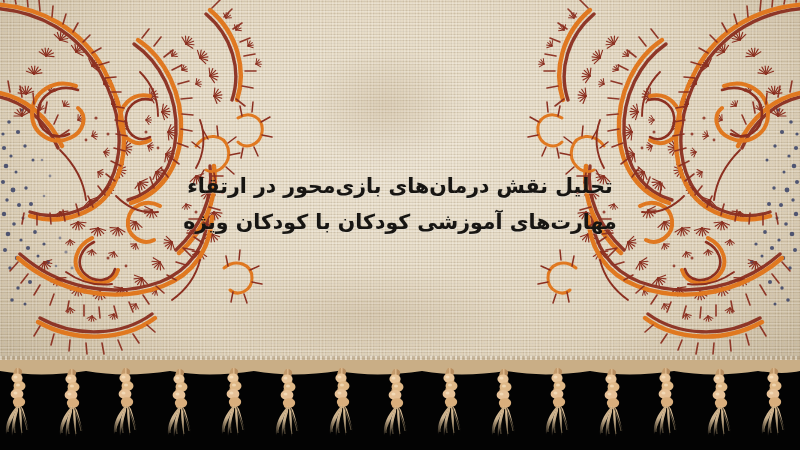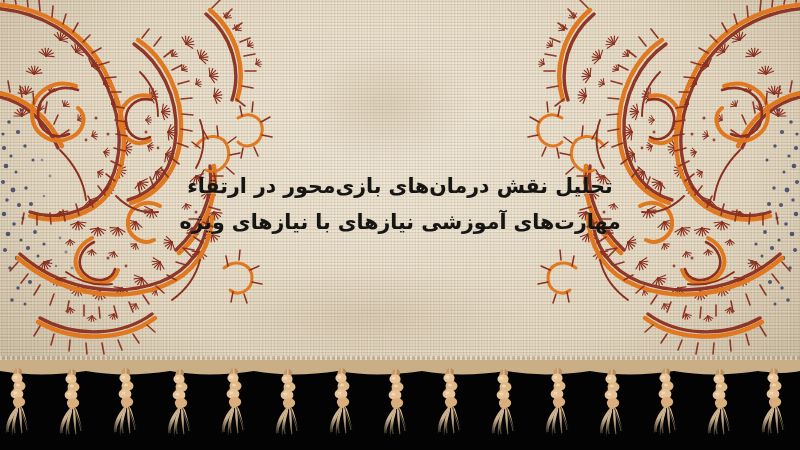--- a/index.html
+++ b/index.html
@@ -1126,17 +1126,17 @@
         <g transform="translate(774,12)">
             <use href="#tassel"></use>
           </g>
       </g>
     </svg>
   </div>
 
   <div class="titlewrap">
     <div class="title-block">
       <div class="title-line">تحلیل نقش درمان‌های بازی‌محور در ارتقاء</div>
-      <div class="title-line">مهارت‌های آموزشی نیازهای با نیازهای ویژه</div>
+      <div class="title-line">مهارت‌های آموزشی کودکان با کودکان ویژه</div>
     </div>
   </div>
 
 </div>
 
 </body></html>

